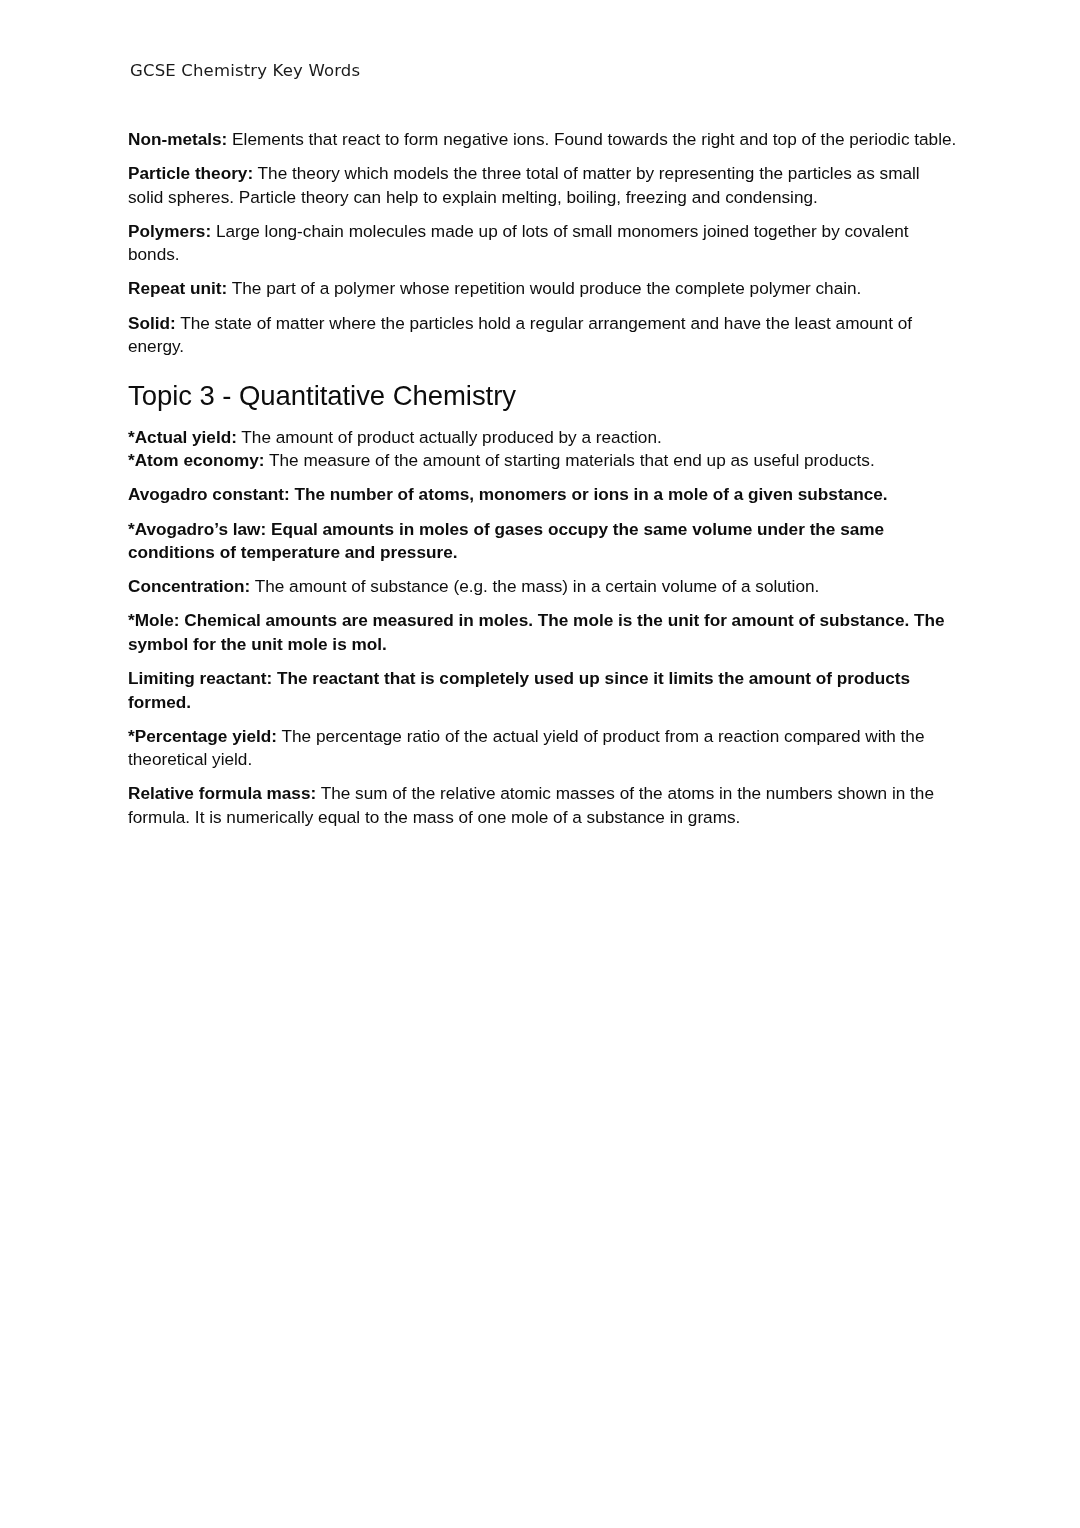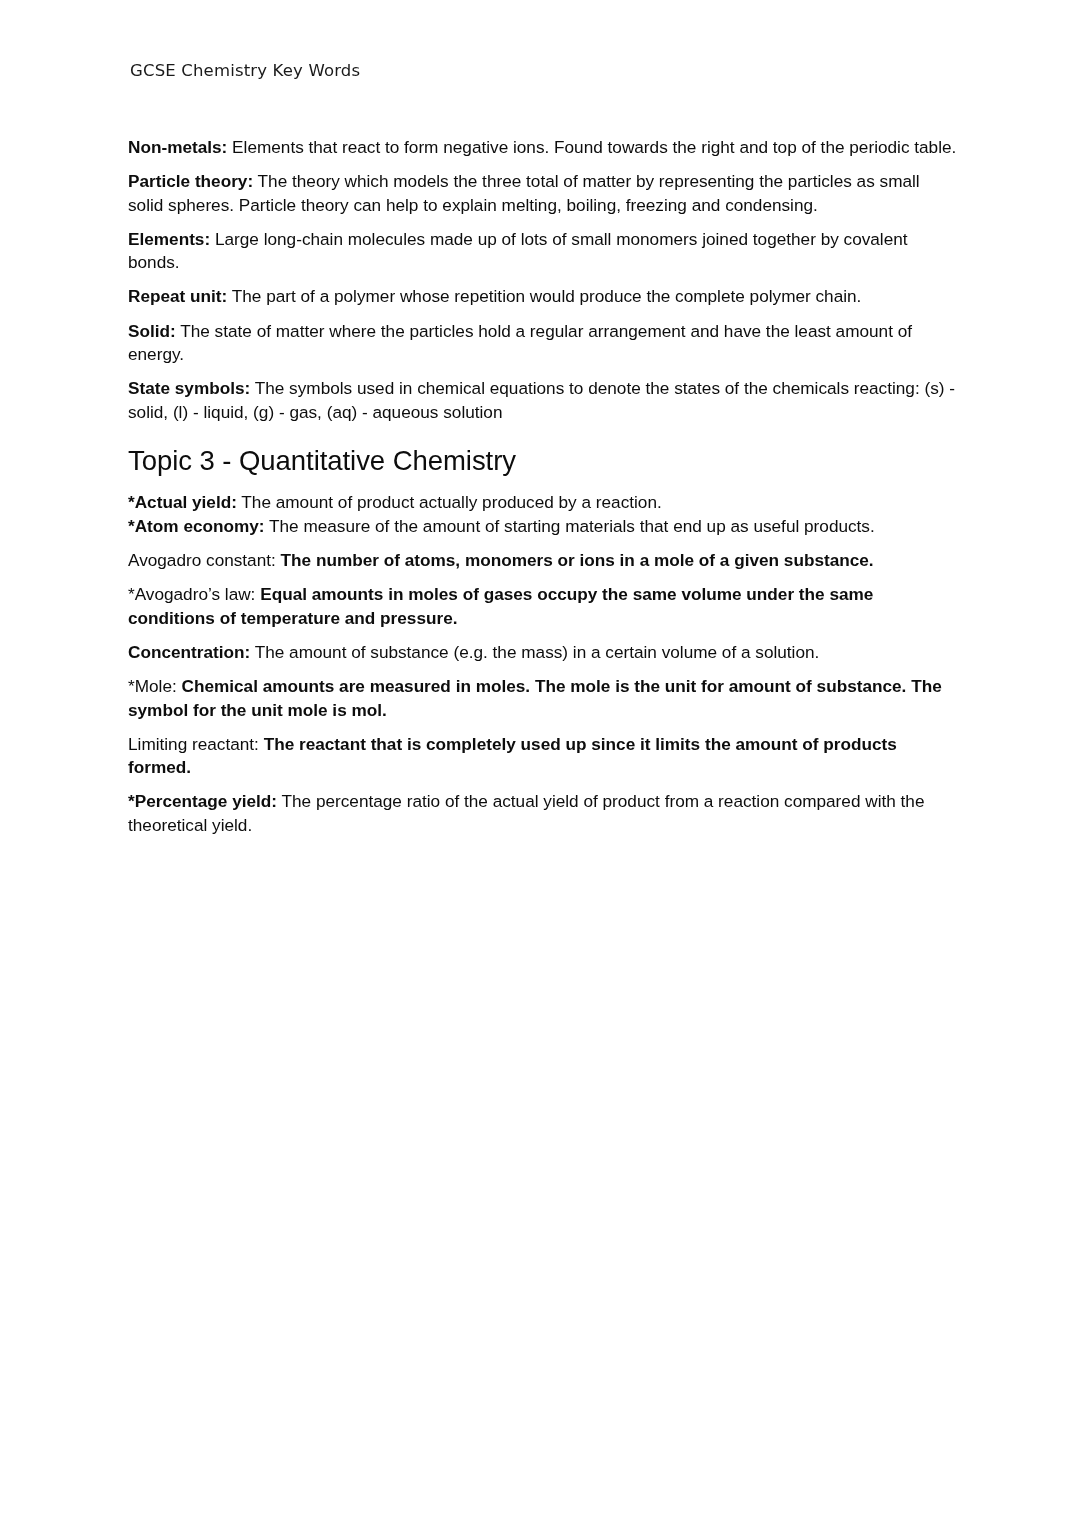--- a/index.html
+++ b/index.html
@@ -35,39 +35,38 @@
     letter-spacing: 0.01em;
     color: #1a1a1a;
     white-space: nowrap;
   }
 
   .content {
     position: absolute;
     left: 128px;
     top: 128px;
     width: 830px;
-    margin-top: 8px;
   }
 
   .entry {
     font-size: 17.2px;
     line-height: 23.6px;
     margin: 0 0 10.5px 0;
     text-align: left;
     color: #0d0d0d;
     -webkit-font-smoothing: antialiased;
   }
   .entry .term {
     font-weight: bold;
   }
   .entry.all-bold {
     font-weight: bold;
   }
   .entry.all-bold .term {
-    font-weight: normal;
+    font-weight: bold;
   }
 
   
   .entry .sub-line {
     display: block;
   }
 
   .topic-heading {
     font-size: 27.5px;
     line-height: 34px;
@@ -81,35 +80,35 @@
 <body>
 
 <div class="page">
 
   <div class="doc-header">GCSE Chemistry Key Words</div>
 
   <div class="content">
     <div id="pre-topic-entries">
         <p class="entry"><span class="term">Non-metals:</span><span> Elements that react to form negative ions. Found towards the right and top of the periodic table.</span></p>
         <p class="entry"><span class="term">Particle theory:</span><span> The theory which models the three total of matter by representing the particles as small solid spheres. Particle theory can help to explain melting, boiling, freezing and condensing.</span></p>
-        <p class="entry"><span class="term">Elements:</span><span> Large long-chain molecules made up of lots of small monomers joined together by covalent bonds.</span></p>
+        <p class="entry"><span class="term">Polymers:</span><span> Large long-chain molecules made up of lots of small monomers joined together by covalent bonds.</span></p>
         <p class="entry"><span class="term">Repeat unit:</span><span> The part of a polymer whose repetition would produce the complete polymer chain.</span></p>
         <p class="entry"><span class="term">Solid:</span><span> The state of matter where the particles hold a regular arrangement and have the least amount of energy.</span></p>
-        <p class="entry"><span class="term">State symbols:</span><span> The symbols used in chemical equations to denote the states of the chemicals reacting: (s) - solid, (l) - liquid, (g) - gas, (aq) - aqueous solution</span></p>
       </div>
 
     <h1 class="topic-heading">Topic 3 - Quantitative Chemistry</h1>
 
     <div id="post-topic-entries">
         <p class="entry">
           <span class="sub-line"><span class="term">*Actual yield:</span><span> The amount of product actually produced by a reaction.</span></span>
           <span class="sub-line"><span class="term">*Atom economy:</span><span> The measure of the amount of starting materials that end up as useful products.</span></span>
         </p>
         <p class="entry all-bold"><span class="term">Avogadro constant:</span><span> The number of atoms, monomers or ions in a mole of a given substance.</span></p>
         <p class="entry all-bold"><span class="term">*Avogadro’s law:</span><span> Equal amounts in moles of gases occupy the same volume under the same conditions of temperature and pressure.</span></p>
         <p class="entry"><span class="term">Concentration:</span><span> The amount of substance (e.g. the mass) in a certain volume of a solution.</span></p>
         <p class="entry all-bold"><span class="term">*Mole:</span><span> Chemical amounts are measured in moles. The mole is the unit for amount of substance. The symbol for the unit mole is mol.</span></p>
         <p class="entry all-bold"><span class="term">Limiting reactant:</span><span> The reactant that is completely used up since it limits the amount of products formed.</span></p>
         <p class="entry"><span class="term">*Percentage yield:</span><span> The percentage ratio of the actual yield of product from a reaction compared with the theoretical yield.</span></p>
+        <p class="entry"><span class="term">Relative formula mass:</span><span> The sum of the relative atomic masses of the atoms in the numbers shown in the formula. It is numerically equal to the mass of one mole of a substance in grams.</span></p>
       </div>
   </div>
 
 </div>
 
 </body></html>

